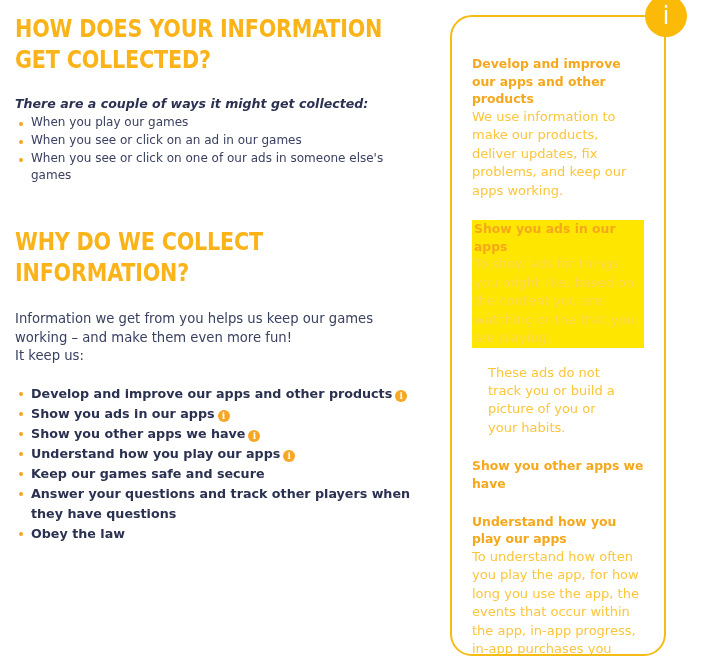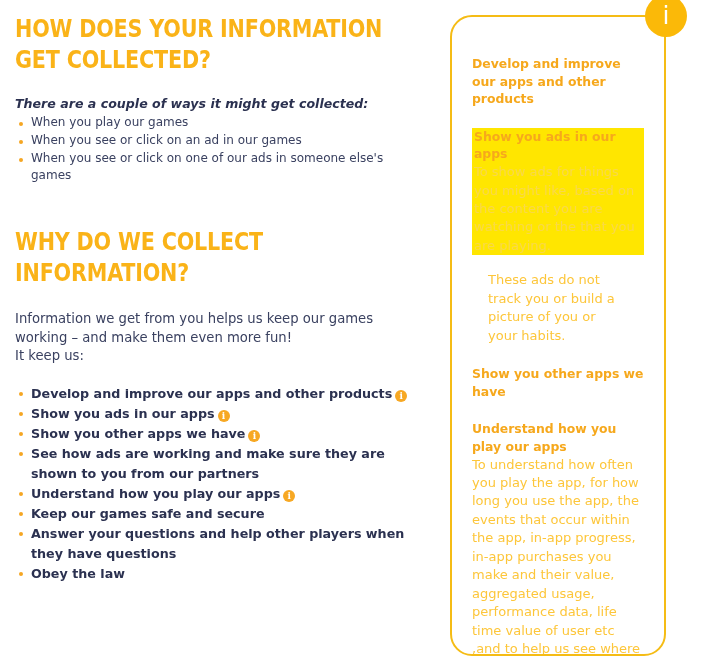--- a/index.html
+++ b/index.html
@@ -216,43 +216,41 @@
     <li>
       <span>Develop and improve our apps and other products</span><span class="info-dot">i</span>
     </li>
     <li>
       <span>Show you ads in our apps</span><span class="info-dot">i</span>
     </li>
     <li>
       <span>Show you other apps we have</span><span class="info-dot">i</span>
     </li>
     <li>
-      <span>See how ads are working and make sure they are shown to you from our partners</span>
-    </li>
-    <li>
       <span>Understand how you play our apps</span><span class="info-dot">i</span>
     </li>
     <li>
       <span>Keep our games safe and secure</span>
     </li>
     <li>
-      <span>Answer your questions and help other players when they have questions</span>
+      <span>Answer your questions and track other players when they have questions</span>
     </li>
     <li>
       <span>Obey the law</span>
     </li>
   </ul>
 </div>
 
 <div class="info-badge">i</div>
 
 <div class="right-panel">
 
   <div class="panel-block">
     <p class="panel-heading">Develop and improve our apps and other products</p>
+    <p class="panel-body">We use information to make our products, deliver updates, fix problems, and keep our apps working.</p>
   </div>
 
   <div class="panel-block hl">
     <p class="panel-heading">Show you ads in our apps</p>
     <p class="panel-body">To show ads for things you might like, based on the content you are watching or the that you are playing.</p>
     <p class="panel-body-plain">These ads do not track you or build a picture of you or your habits.</p>
   </div>
 
   <div class="panel-block">
     <p class="panel-heading">Show you other apps we have</p>

